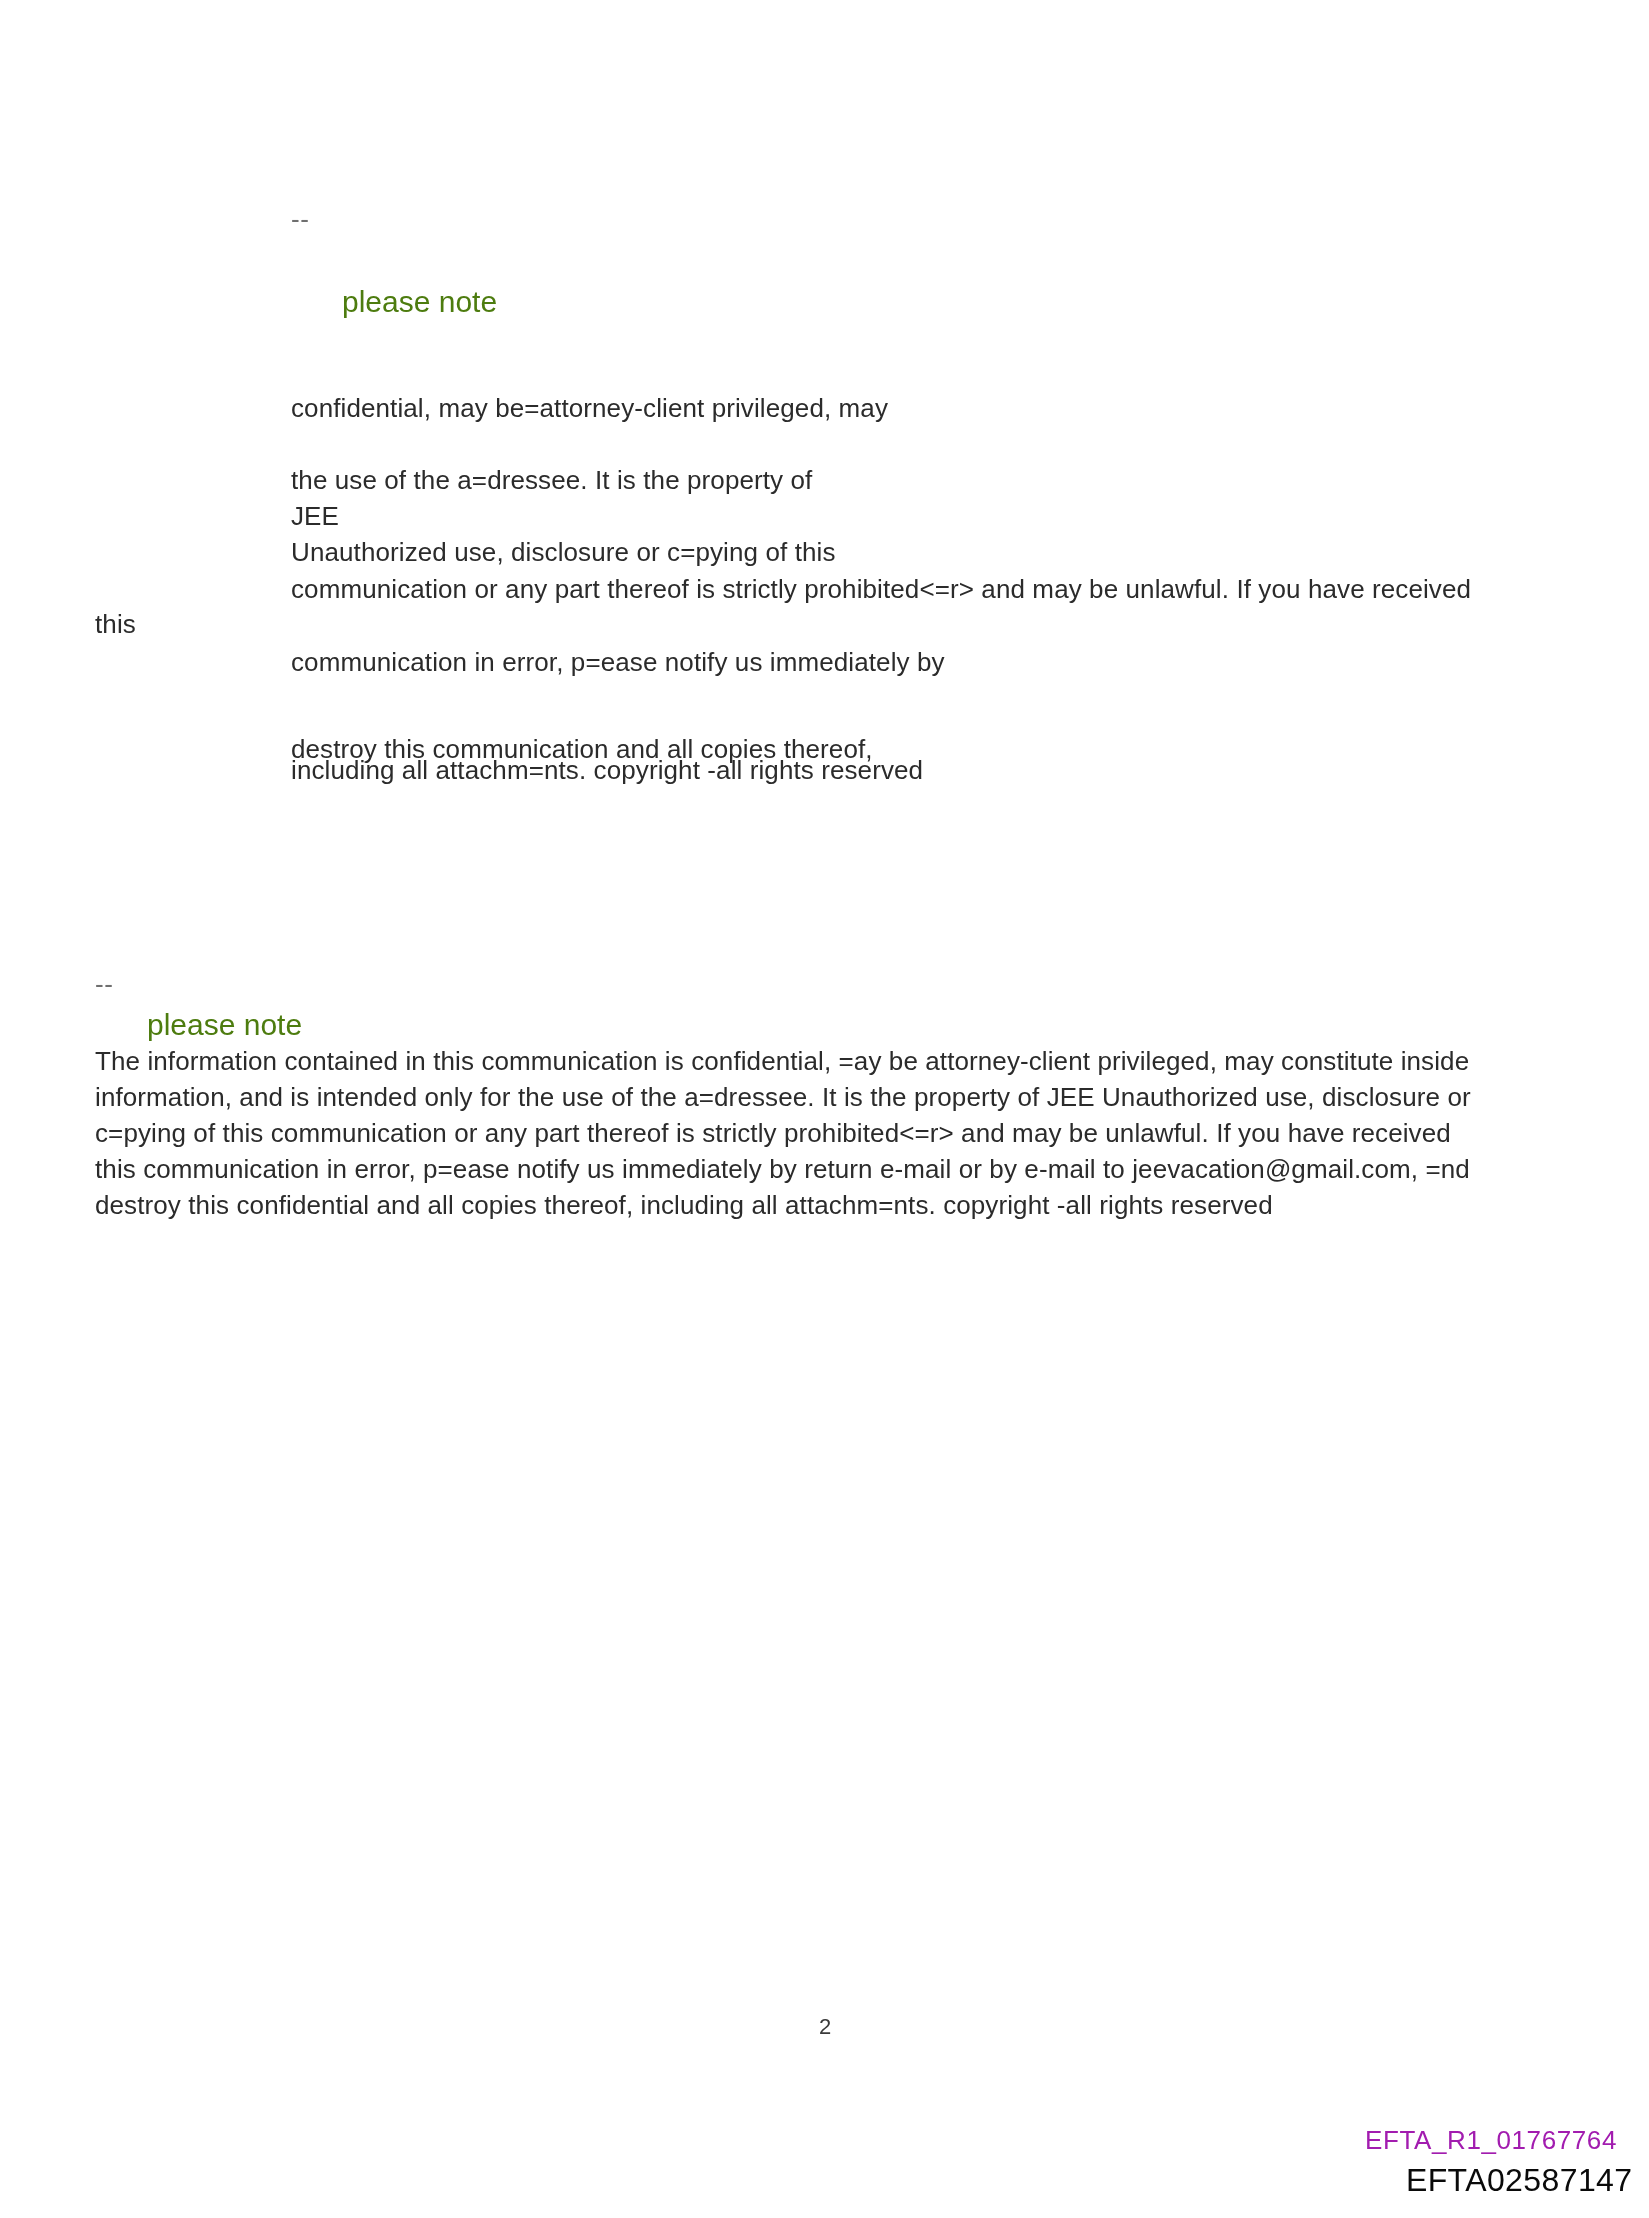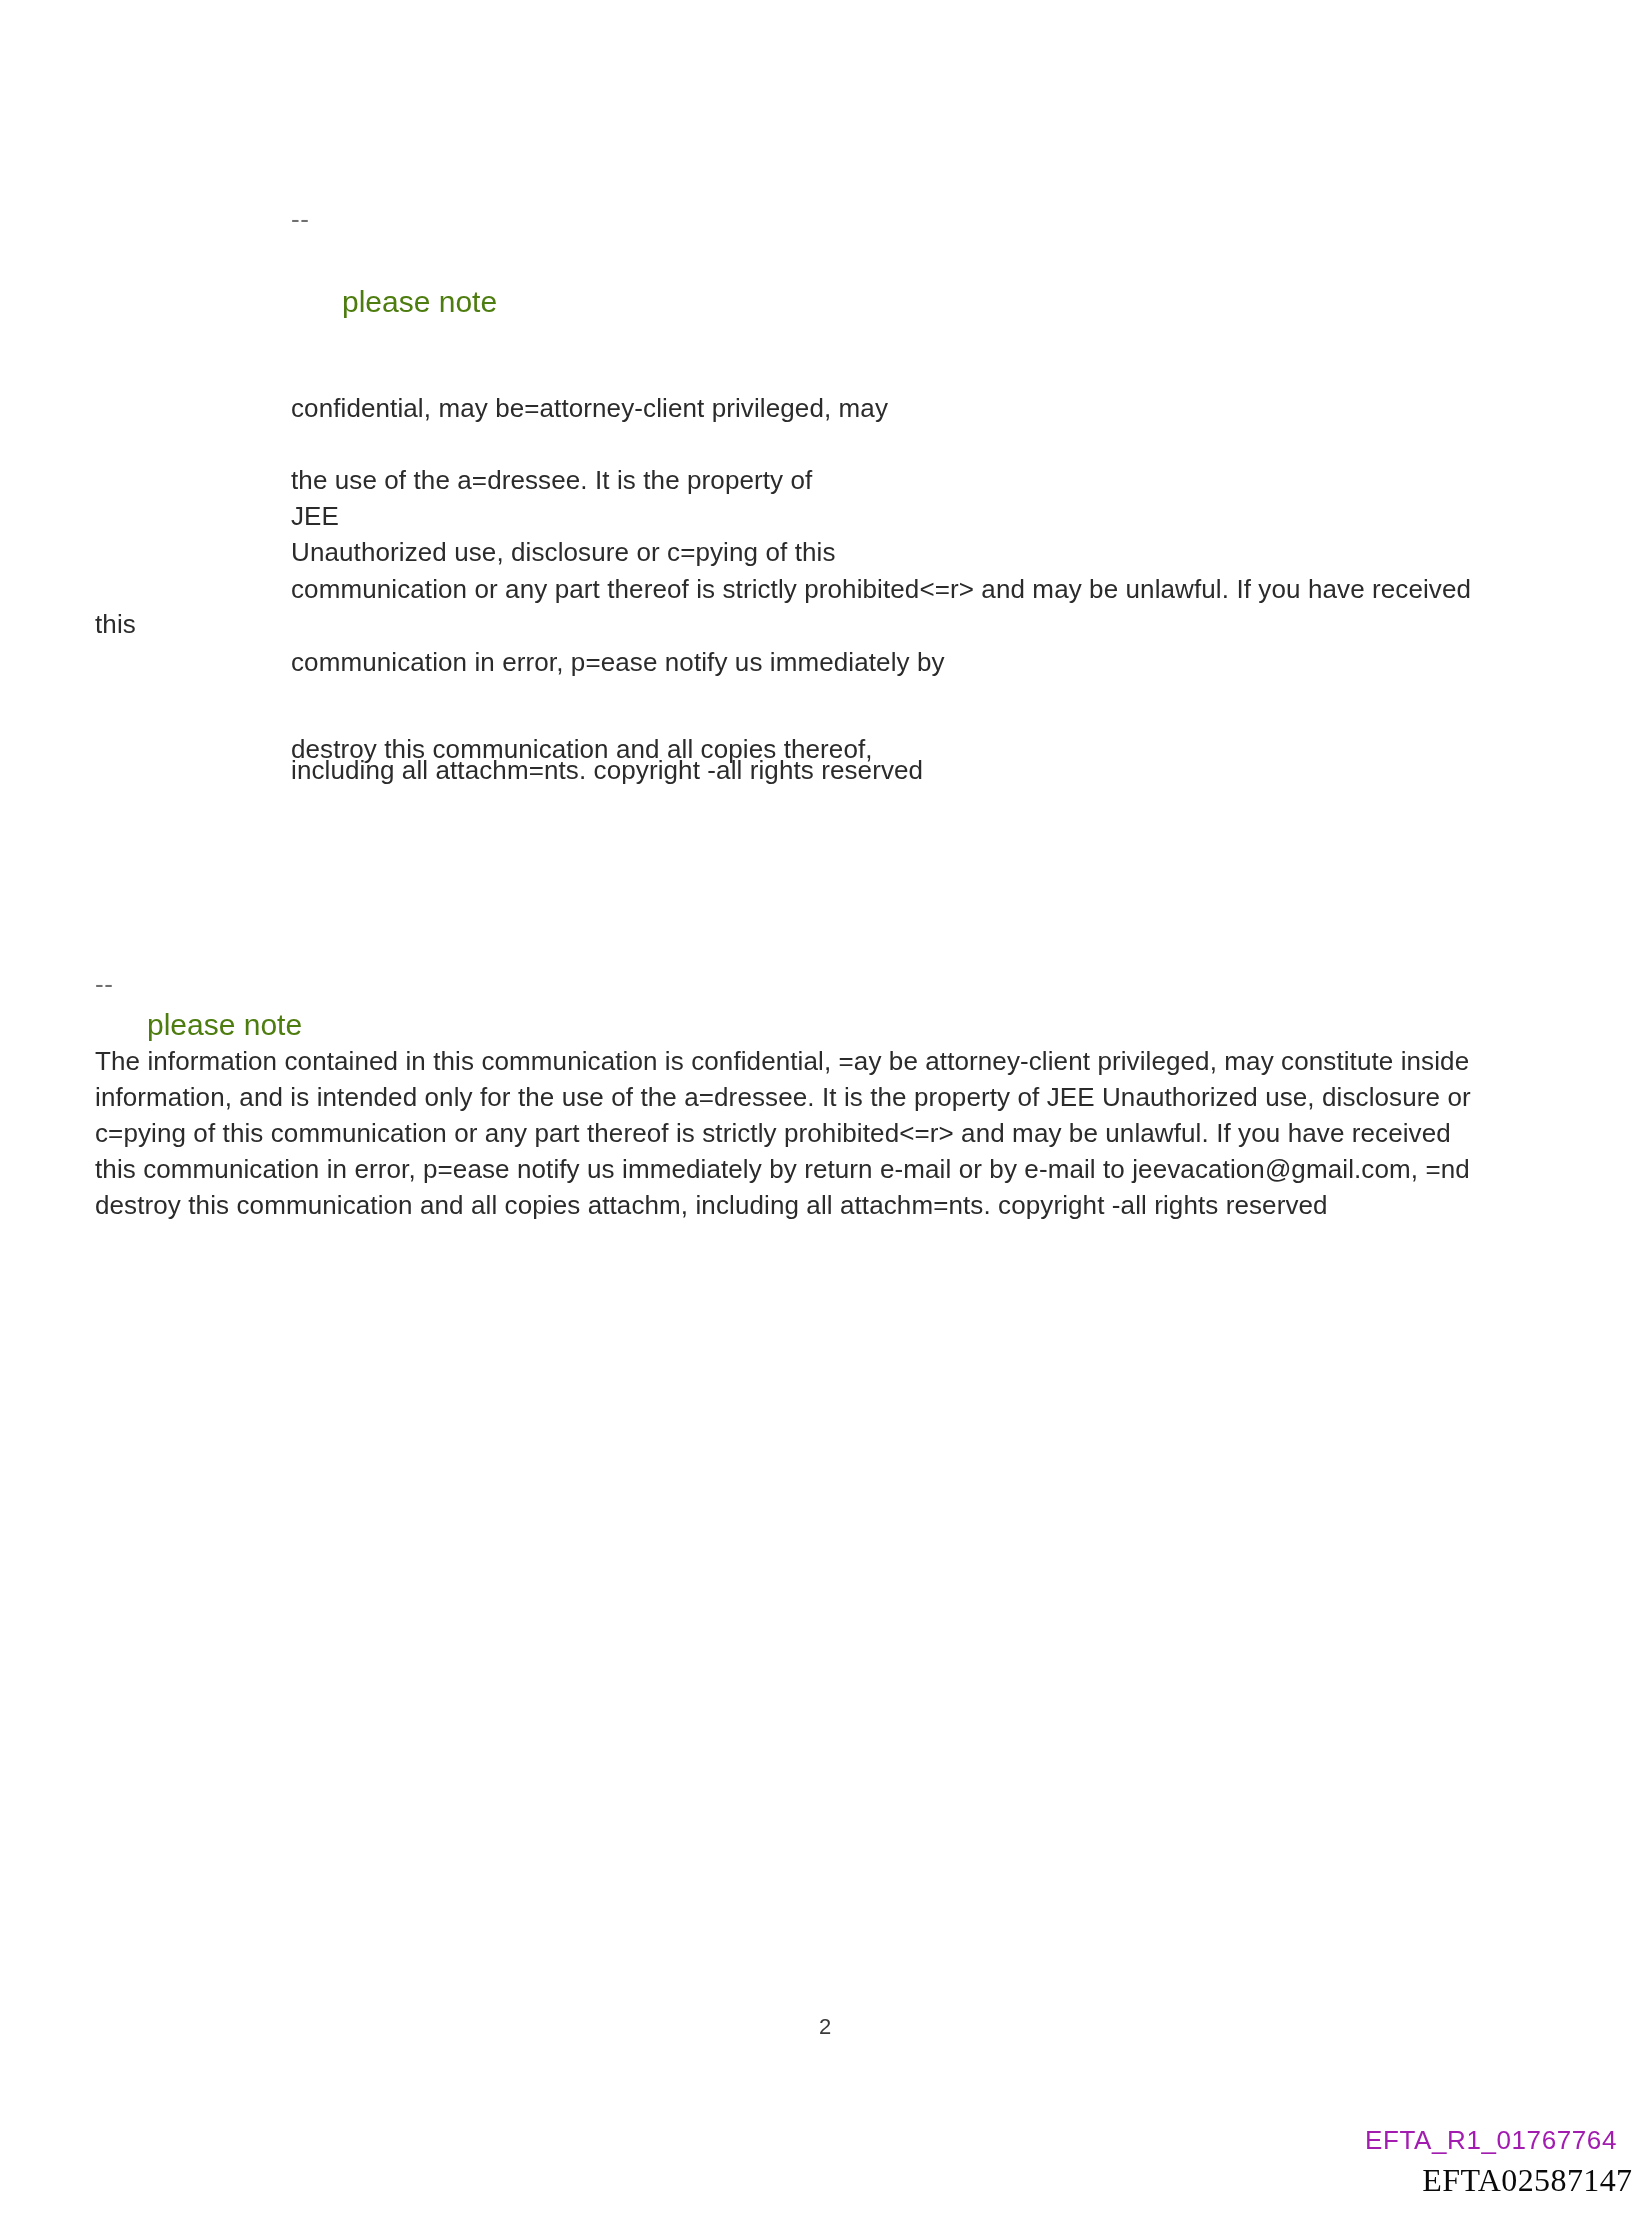--- a/index.html
+++ b/index.html
@@ -91,21 +91,21 @@
     white-space: pre;
   }
 
   .bates-bottom {
     position: absolute;
     right: 17.5px;
     top: 2162px;
     font-size: 32px;
     letter-spacing: 0.4px;
     color: #0a0a0a;
-    font-family: Liberation Serif, serif;
+    font-family: Liberation Sans, sans-serif;
     white-space: pre;
   }
 </style>
 </head>
 <body>
 
 <div class="page">
 
   <div class="dashes" style="left:291px; top:205px;">--</div>
 
@@ -136,21 +136,21 @@
   <div class="please-note" style="left:147px; top:1007px;">please note</div>
 
   <div class="line b2-line" style="top:1043px;">The information contained in this communication is confidential, =ay be attorney-client privileged, may constitute inside</div>
 
   <div class="line b2-line" style="top:1079px;">information, and is intended only for the use of the a=dressee. It is the property of JEE Unauthorized use, disclosure or</div>
 
   <div class="line b2-line" style="top:1115px;">c=pying of this communication or any part thereof is strictly prohibited&lt;=r&gt; and may be unlawful. If you have received</div>
 
   <div class="line b2-line" style="top:1151px;">this communication in error, p=ease notify us immediately by return e-mail or by e-mail to jeevacation@gmail.com, =nd</div>
 
-  <div class="line b2-line" style="top:1187px;">destroy this communication and all copies attachm, including all attachm=nts. copyright -all rights reserved</div>
+  <div class="line b2-line" style="top:1187px;">destroy this confidential and all copies thereof, including all attachm=nts. copyright -all rights reserved</div>
 
   <div class="page-number">2</div>
 
   <div class="bates-top">EFTA_R1_01767764</div>
 
   <div class="bates-bottom">EFTA02587147</div>
 
 </div>
 
 

